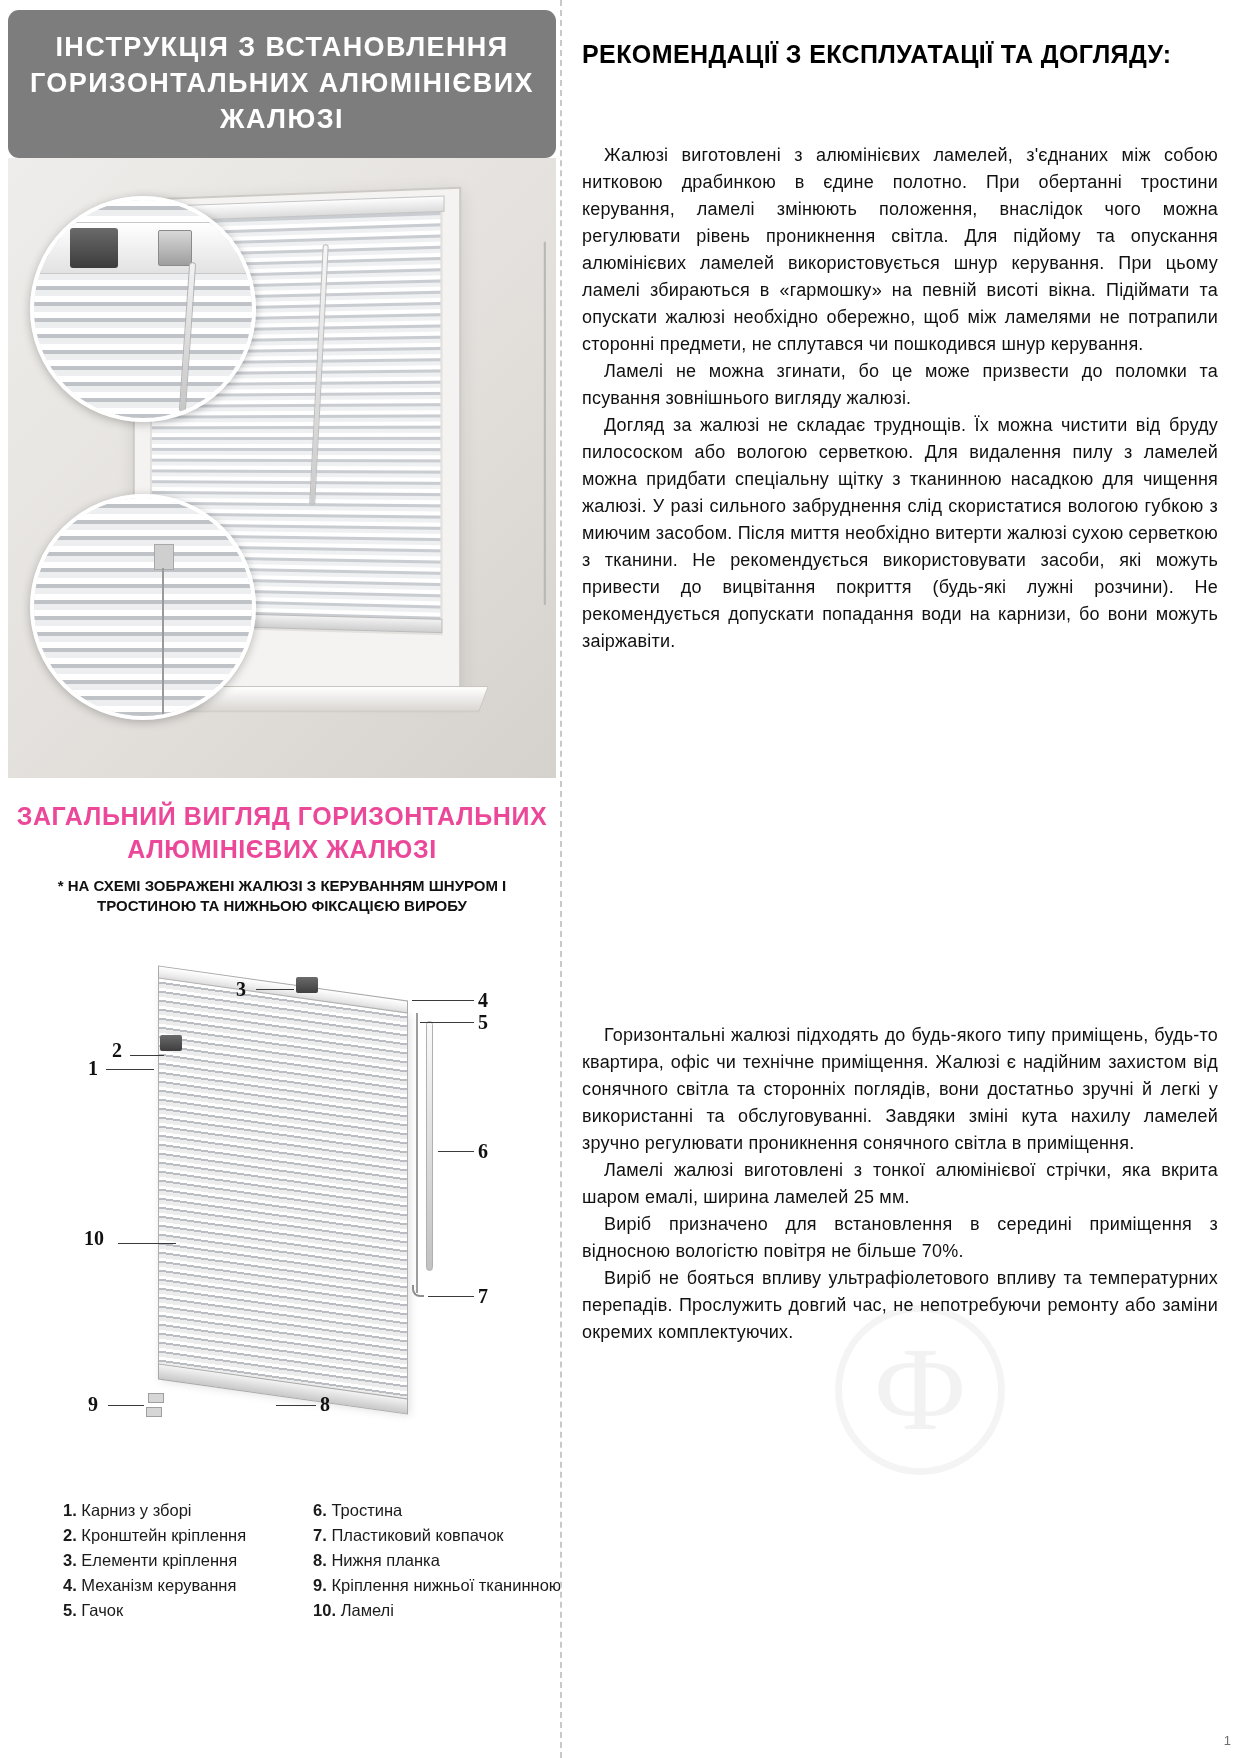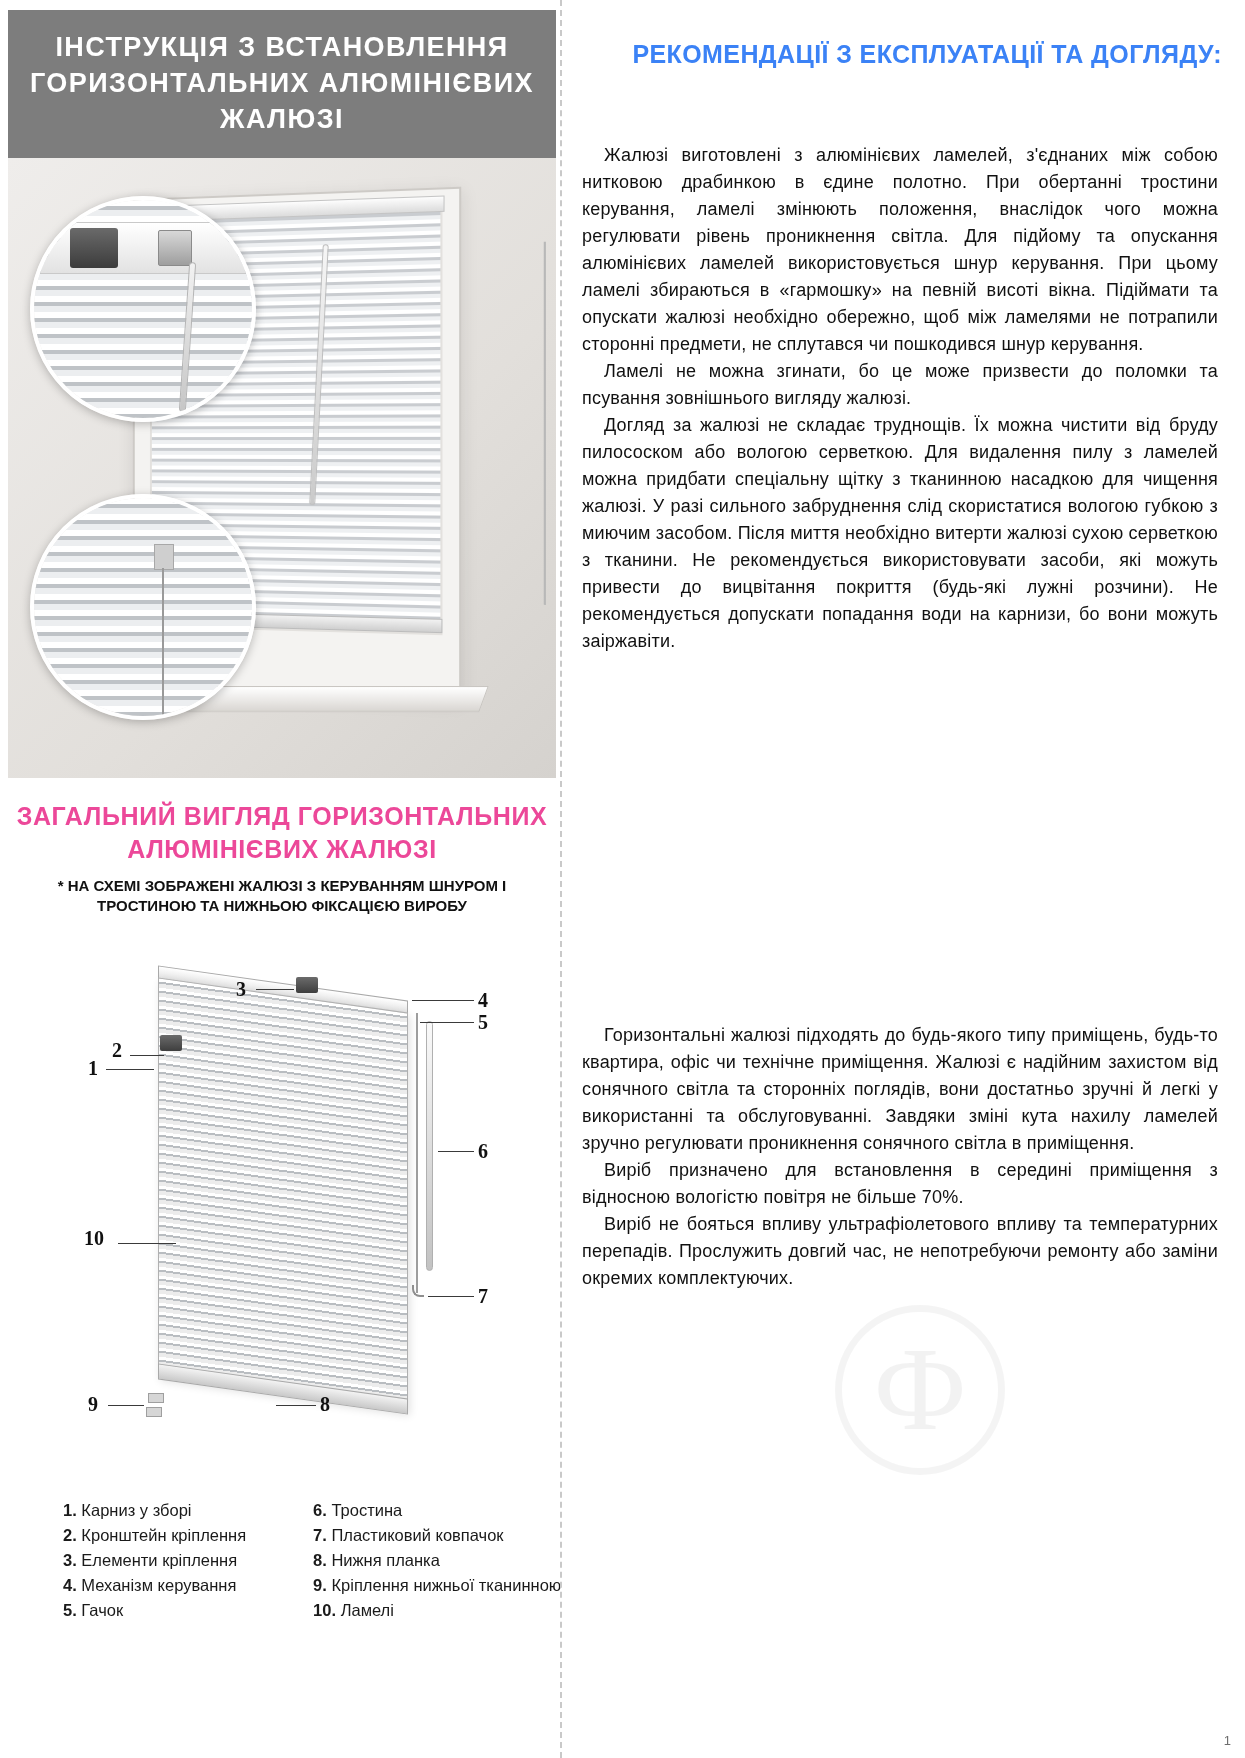--- a/index.html
+++ b/index.html
@@ -62,20 +62,21 @@
     left: 8px;
     top: 10px;
     width: 548px;
     height: 148px;
     background: #7d7d7d;
     color: #ffffff;
     display: flex;
     align-items: center;
     justify-content: center;
     text-align: center;
+    border-radius: 11px;
   }
   .header-band h1 {
     margin: 0;
     font-size: 27px;
     font-weight: bold;
     line-height: 1.33;
     letter-spacing: 1.4px;
     text-transform: uppercase;
   }
 
@@ -390,27 +391,27 @@
   .right-col {
     position: absolute;
     left: 582px;
     top: 0;
     width: 640px;
     height: 1758px;
     z-index: 2;
   }
   .right-col h2.sec {
     margin: 0;
-    text-align: right;
+    text-align: left;
     font-size: 25px;
     font-weight: bold;
     letter-spacing: 0.4px;
     line-height: 1.34;
     text-transform: uppercase;
-    color: #3b82f6;
+    color: #000000;
   }
   .sec-care { position: absolute; left: 0; top: 38px; width: 640px; }
   .body-care { position: absolute; left: 0; top: 142px; width: 636px; }
   .sec-purpose { position: absolute; left: 0; top: 960px; width: 640px; }
   .body-purpose { position: absolute; left: 0; top: 1022px; width: 636px; }
 
   p.para {
     margin: 0;
     text-align: justify;
     text-justify: inter-word;
@@ -544,18 +545,19 @@
 
   <div class="body-care">
     <p class="para">Жалюзі виготовлені з алюмінієвих ламелей, з'єднаних між собою нитковою драбинкою в єдине полотно. При обертанні тростини керування, ламелі змінюють положення, внаслідок чого можна регулювати рівень проникнення світла. Для підйому та опускання алюмінієвих ламелей використовується шнур керування. При цьому ламелі збираються в «гармошку» на певній висоті вікна. Підіймати та опускати жалюзі необхідно обережно, щоб між ламелями не потрапили сторонні предмети, не сплутався чи пошкодився шнур керування.</p>
     <p class="para">Ламелі не можна згинати, бо це може призвести до поломки та псування зовнішнього вигляду жалюзі.</p>
     <p class="para">Догляд за жалюзі не складає труднощів. Їх можна чистити від бруду пилососком або вологою серветкою. Для видалення пилу з ламелей можна придбати спеціальну щітку з тканинною насадкою для чищення жалюзі. У разі сильного забруднення слід скористатися вологою губкою з миючим засобом. Після миття необхідно витерти жалюзі сухою серветкою з тканини. Не рекомендується використовувати засоби, які можуть привести до вицвітання покриття (будь-які лужні розчини). Не рекомендується допускати попадання води на карнизи, бо вони можуть заіржавіти.</p>
   </div>
 
 
   <div class="body-purpose">
     <p class="para">Горизонтальні жалюзі підходять до будь-якого типу приміщень, будь-то квартира, офіс чи технічне приміщення. Жалюзі є надійним захистом від сонячного світла та сторонніх поглядів, вони достатньо зручні й легкі у використанні та обслуговуванні. Завдяки зміні кута нахилу ламелей зручно регулювати проникнення сонячного світла в приміщення.</p>
+    <p class="para">Ламелі жалюзі виготовлені з тонкої алюмінієвої стрічки, яка вкрита шаром емалі, ширина ламелей 25 мм.</p>
     <p class="para">Виріб призначено для встановлення в середині приміщення з відносною вологістю повітря не більше 70%.</p>
     <p class="para">Виріб не бояться впливу ультрафіолетового впливу та температурних перепадів. Прослужить довгий час, не непотребуючи ремонту або заміни окремих комплектуючих.</p>
   </div>
 </div>
 
 <div class="page-num">1</div>
 
 </body></html>

